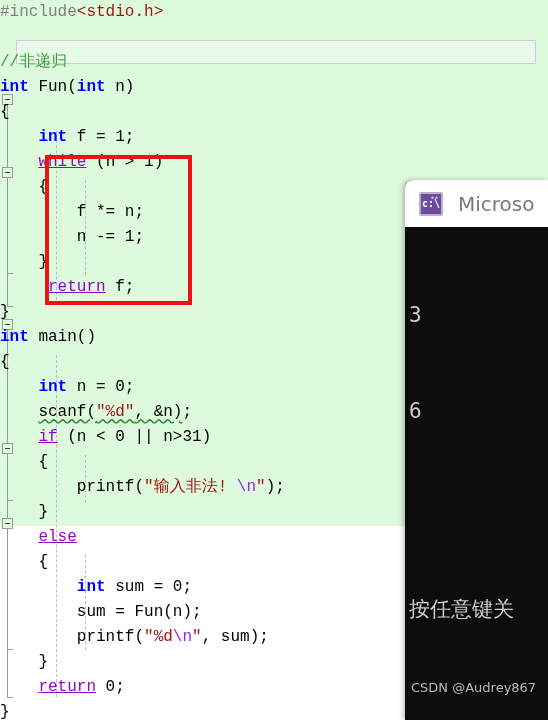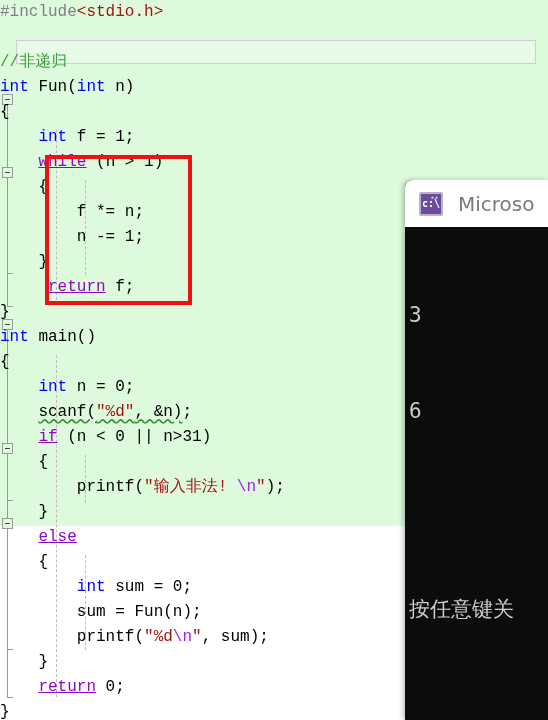--- a/index.html
+++ b/index.html
@@ -70,21 +70,21 @@
     font-size: 16px;
     line-height: 25px;
     white-space: pre;
     color: #000000;
   }
   .line {
     height: 25px;
     white-space: pre;
     position: relative;
   }
-  .kw        { color: #0000ff; }   
+  .kw        { color: #0000ff; font-weight: bold; }   
   .kw2       { color: #8f08c4; text-decoration: underline; }   
   .pre       { color: #808080; }   
   .hdr       { color: #a31515; }   
   .str       { color: #a31515; }   
   .esc       { color: #a020f0; }   
   .cmt       { color: #3f9f3f; }   
   .plain     { color: #000000; }
   .squiggle  {
     text-decoration: underline wavy #2e8b2e;
     text-underline-offset: 2px;
@@ -242,14 +242,15 @@
       <span>c:\</span>
       <span class="dots">▪▪</span>
     </div>
     <div class="console-title-text">Microso</div>
   </div>
   <div class="console-body">
     <div>3</div>
     <div>6</div>
     <div class="console-gap"></div>
     <div>按任意键关</div>
+    <div class="watermark">CSDN @Audrey867</div>
   </div>
 </div>
 
 </body></html>

